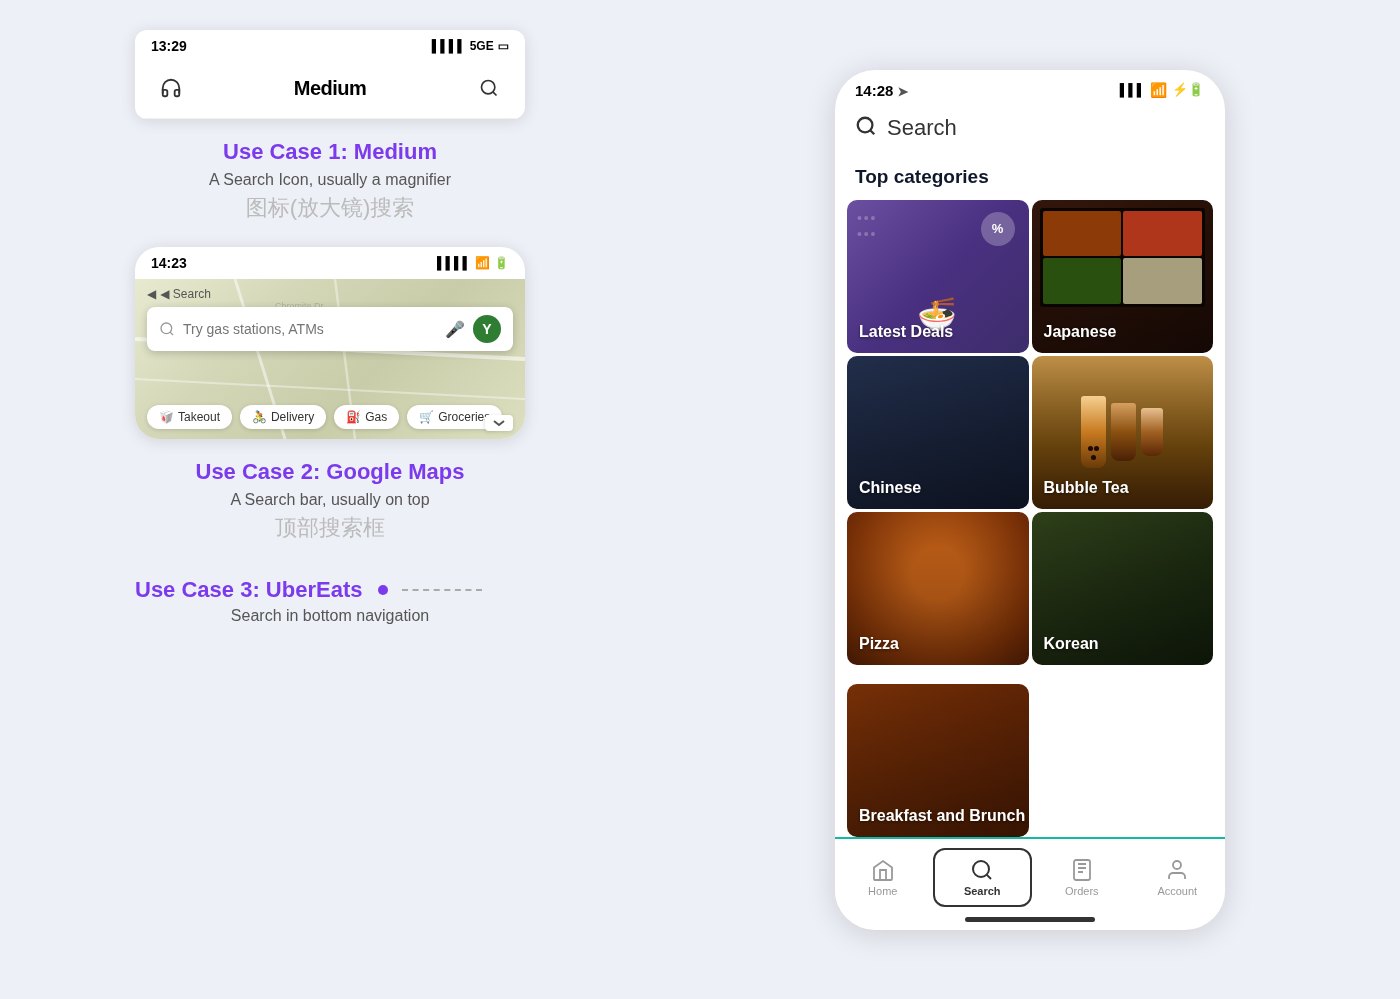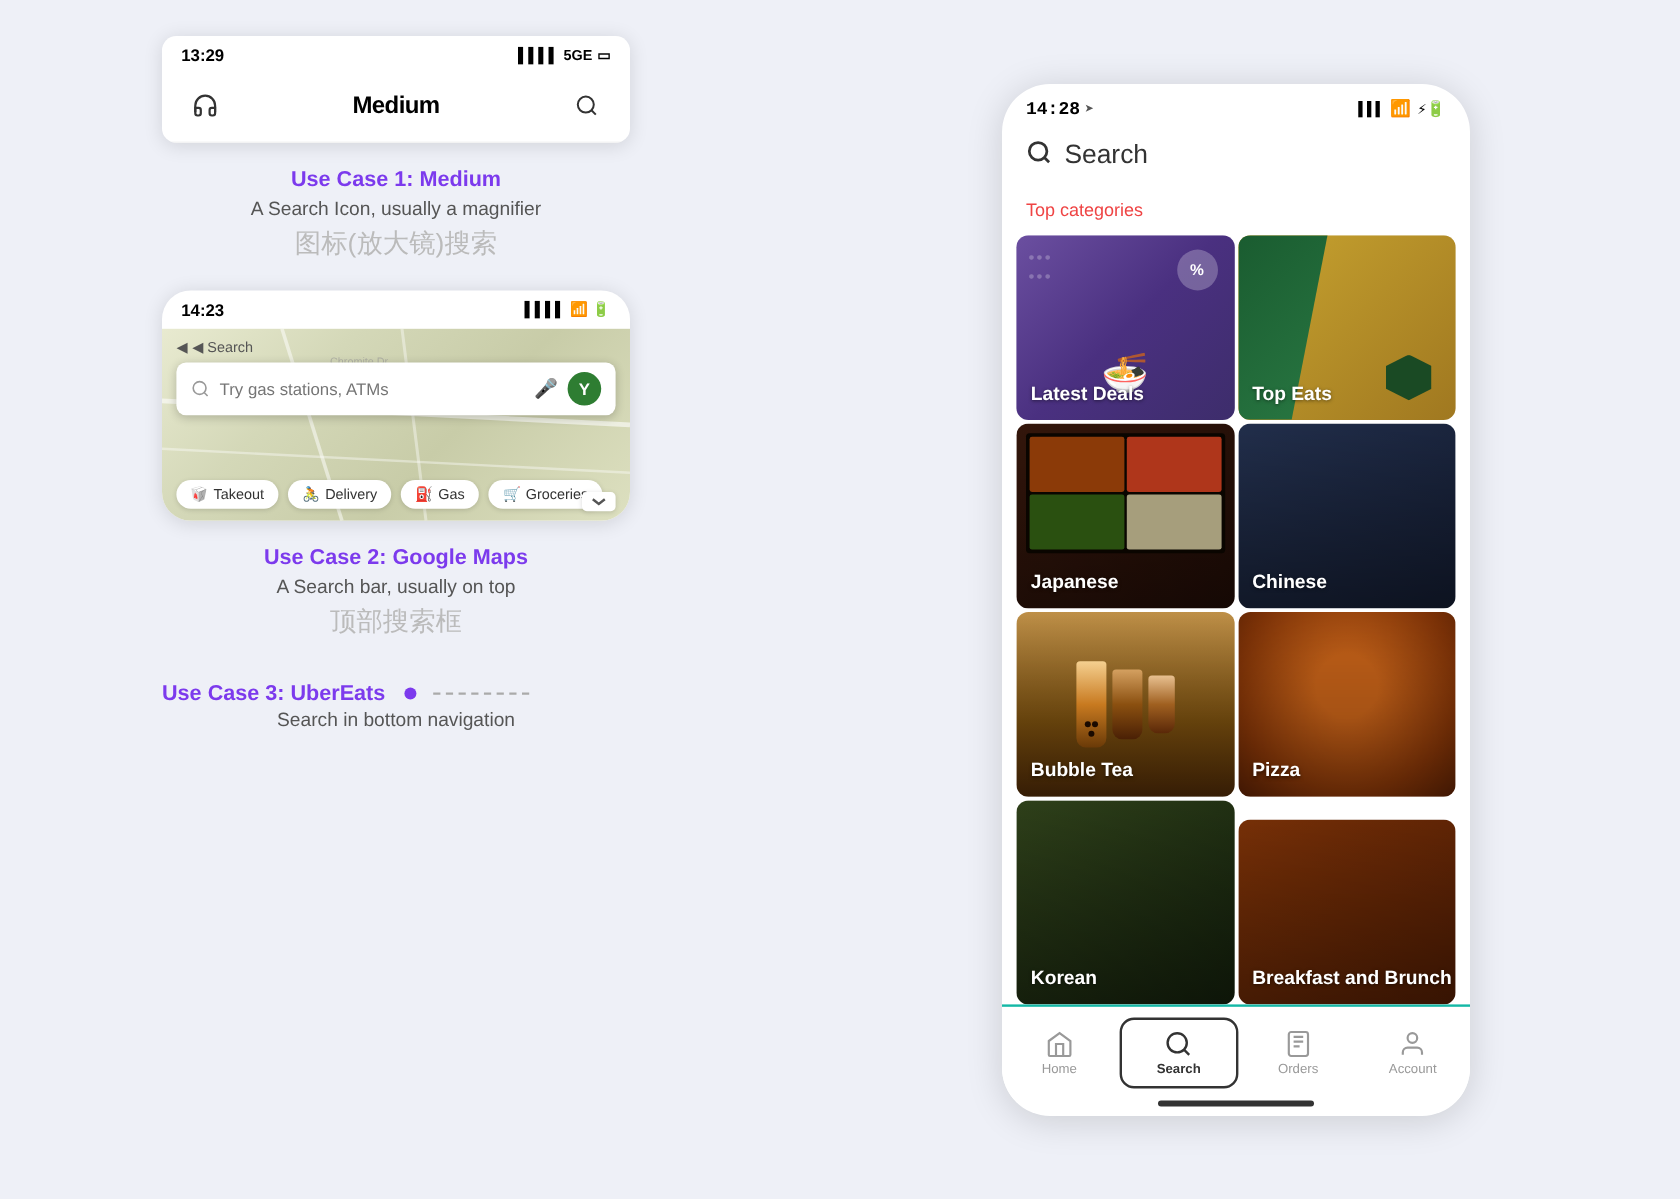--- a/index.html
+++ b/index.html
@@ -54,21 +54,21 @@
       letter-spacing: -0.5px;
     }
     .nav-bar .icon-btn {
       width: 32px; height: 32px;
       display: flex; align-items: center; justify-content: center;
       font-size: 18px; color: #333;
     }
 
     
     .use-case-title {
-      font-size: 18px;
+      font-size: 22px;
       font-weight: 700;
       color: #7c3aed;
       text-align: center;
       margin-bottom: 6px;
     }
     .use-case-subtitle {
       font-size: 16px;
       color: #555;
       text-align: center;
       margin-bottom: 4px;
@@ -195,26 +195,25 @@
       border-radius: 40px;
       box-shadow: 0 4px 30px rgba(0,0,0,0.15);
       overflow: hidden;
       display: flex;
       flex-direction: column;
       position: relative;
     }
     .ubereats-status-bar {
       display: flex;
       justify-content: space-between;
-      align-items: flex-end;
+      align-items: flex-start;
       padding: 12px 20px 8px;
       font-size: 13px;
       font-weight: 600;
       flex-shrink: 0;
-      font-family: Liberation Mono, monospace;
     }
     .ubereats-status-bar .time { font-weight: 700; font-size: 15px; }
     .ubereats-status-bar .status-icons { display: flex; gap: 5px; align-items: center; font-size: 12px; }
 
     .ubereats-search-bar {
       display: flex;
       align-items: center;
       padding: 8px 20px 16px;
       gap: 10px;
       flex-shrink: 0;
@@ -224,23 +223,23 @@
       font-size: 18px;
     }
     .ubereats-search-bar .search-text {
       font-size: 22px;
       font-weight: 400;
       color: #333;
     }
 
     .top-categories-label {
       padding: 8px 20px 12px;
-      font-size: 15px;
-      font-weight: 400;
-      color: #ef4444;
+      font-size: 19px;
+      font-weight: 700;
+      color: #0f172a;
       flex-shrink: 0;
     }
 
     .categories-grid {
       flex: 1;
       display: grid;
       grid-template-columns: 1fr 1fr;
       gap: 3px;
       padding: 0 12px;
       overflow: hidden;
@@ -472,25 +471,20 @@
     <div class="ubereats-content">
       <div class="categories-grid">
 
         <div class="category-card" style="background:linear-gradient(135deg,#6b4fa0 0%,#4a3080 50%,#3d2d6b 100%); position:relative;">
           <div style="position:absolute;top:12px;right:14px;width:34px;height:34px;border-radius:50%;background:rgba(255,255,255,0.25);display:flex;align-items:center;justify-content:center;color:white;font-size:13px;font-weight:700;">%</div>
           <div style="position:absolute;top:10px;left:10px;color:rgba(255,255,255,0.25);font-size:14px;letter-spacing:-1px;">• • •<br>• • •</div>
           <div style="position:absolute;bottom:20px;left:50%;transform:translateX(-50%);font-size:32px;">🍜</div>
           <span class="card-label">Latest Deals</span>
         </div>
 
-        <div class="category-card" style="background:linear-gradient(135deg,#c8a430 0%,#a07820 100%); position:relative; overflow:hidden;">
-          <div style="position:absolute;top:0;left:0;width:55%;height:100%;background:linear-gradient(135deg,#1a5c30,#2a7a44);clip-path:polygon(0 0,75% 0,45% 100%,0 100%);"></div>
-          <div style="position:absolute;bottom:16px;right:20px;width:38px;height:38px;background:#1a4a24;clip-path:polygon(50% 0%,100% 25%,100% 75%,50% 100%,0% 75%,0% 25%);display:flex;align-items:center;justify-content:center;"></div>
-          <span class="card-label">Top Eats</span>
-        </div>
 
         <div class="category-card img-japanese" style="position:relative;">
           <div style="position:absolute;top:0;left:0;right:0;bottom:0;">
             <div style="position:absolute;top:8px;left:8px;right:8px;height:65%;background:#0a0500;border-radius:3px;display:grid;grid-template-columns:1fr 1fr;grid-template-rows:1fr 1fr;gap:2px;padding:3px;">
               <div style="background:#8B3a08;border-radius:2px;"></div>
               <div style="background:#cc4020;border-radius:2px;opacity:0.85;"></div>
               <div style="background:#2a5010;border-radius:2px;"></div>
               <div style="background:#e8e0b0;border-radius:2px;opacity:0.7;"></div>
             </div>
           </div>

